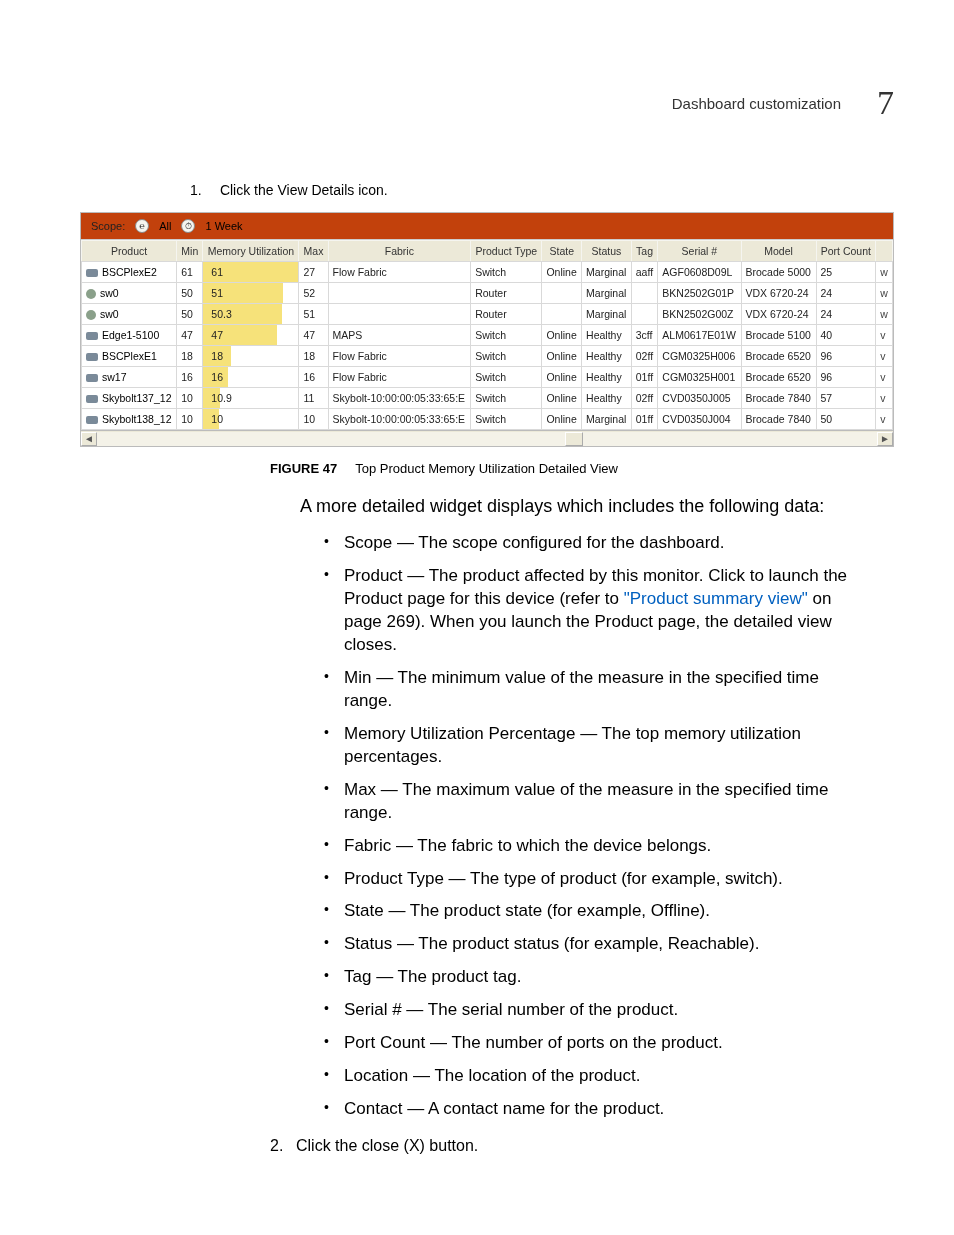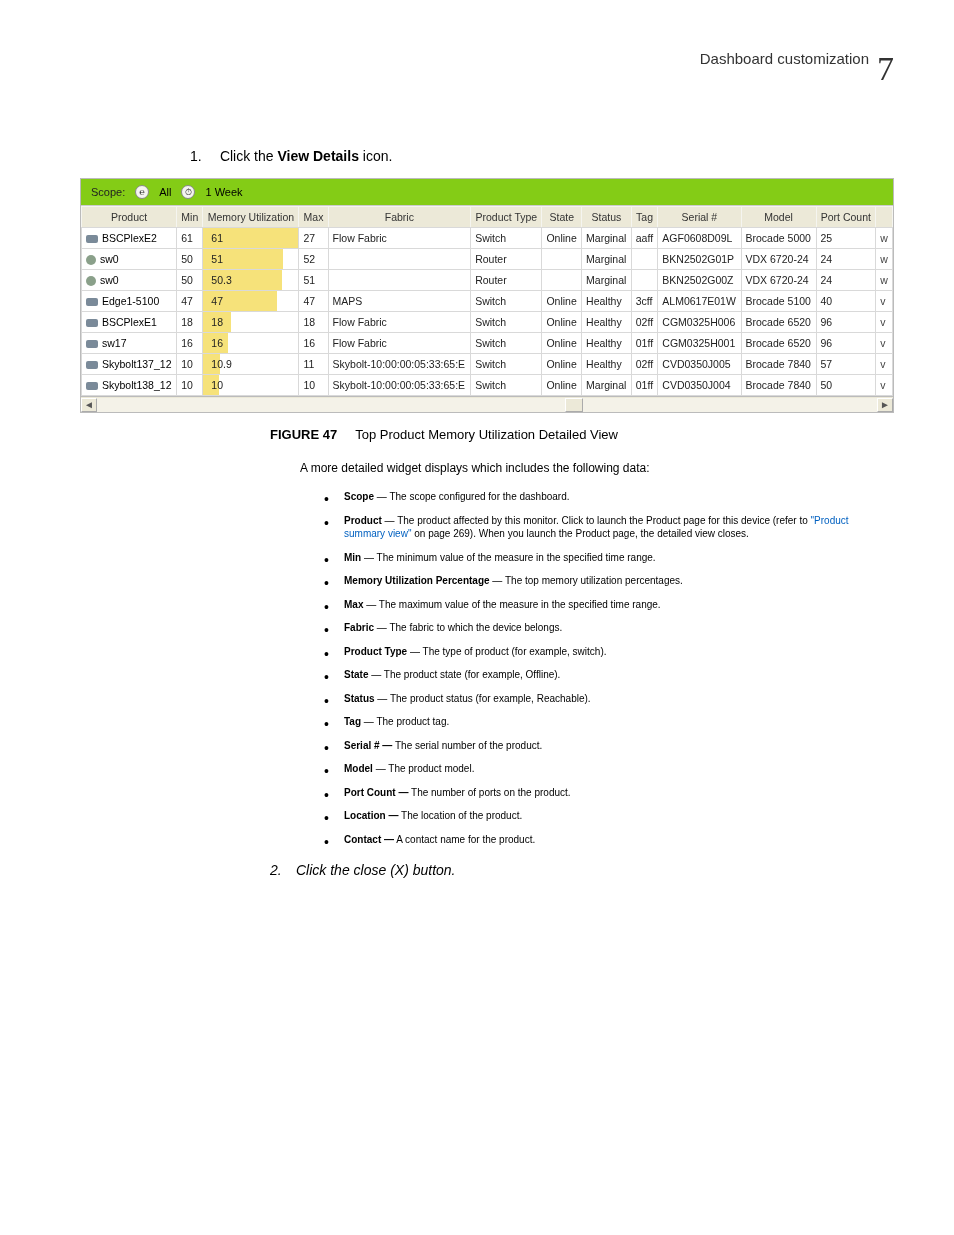--- a/index.html
+++ b/index.html
@@ -9,43 +9,44 @@
     background: #fff;
     color: #000;
     width: 954px;
   }
   .page {
     padding: 50px 60px 40px 80px;
   }
   .header {
     display: flex;
     justify-content: flex-end;
-    align-items: flex-start;
-    gap: 8px;
+    align-items: center;
+    gap: 36px;
     margin-bottom: 60px;
+    margin-top: 34px;
   }
   .header-title {
     font-size: 15px;
     color: #333;
   }
   .chapter-num {
     font-size: 34px;
     font-family: Georgia, 'Times New Roman', serif;
     color: #333;
   }
   .step1 {
     margin: 0 0 14px 110px;
     font-size: 14px;
   }
   .step1 .num { display:inline-block; width: 26px; }
-  .bold { font-weight: bold; text-align: center; }
+  .bold { font-weight: normal; text-align: center; }
 
   
   .screenshot {
-    background: #84cc16;
+    background: #c2410c;
     border: 1px solid #bbb;
     font-family: Tahoma, Arial, sans-serif;
     font-size: 11px;
     color: #222;
     margin-bottom: 14px;
   }
   .scope-row {
     display: flex;
     align-items: center;
     gap: 10px;
@@ -140,49 +141,48 @@
   }
 
   .figcap {
     margin: 0 0 18px 190px;
     font-size: 13px;
   }
   .figcap .figlabel { font-weight:bold; margin-right:18px; }
 
   .bodytext {
     margin: 8px 0 14px 220px;
-    font-size: 12px;
+    font-size: 18px;
     line-height: 1.35;
     max-width: 650px;
   }
   ul.defs {
     margin: 0 40px 16px 240px;
     padding: 0;
     list-style: none;
   }
   ul.defs li {
     position: relative;
     padding-left: 24px;
     margin-bottom: 10px;
-    font-size: 10px;
+    font-size: 17px;
     line-height: 1.35;
     max-width: 640px;
   }
   ul.defs li::before {
     content: "•";
     position: absolute;
     left: 4px;
     top: 0;
     font-size: 14px;
   }
   .link { color: #0060c0; }
   .step2 {
     margin: 6px 0 0 190px;
-    font-size: 14px;
-    font-style: italic;
+    font-size: 16px;
   }
   .step2 .num { display:inline-block; width:26px; }
 </style>
 </head>
 <body>
 
 <div class="page">
   <div class="header">
     <span class="header-title">Dashboard customization</span>
     <span class="chapter-num">7</span>
@@ -388,21 +388,20 @@
       <li><span class="bold">Product</span><span> — The product affected by this monitor. Click to launch the Product page for this device (refer to </span><span class="link">"Product summary view"</span><span> on page 269). When you launch the Product page, the detailed view closes.</span></li>
       <li><span class="bold">Min</span><span> — The minimum value of the measure in the specified time range.</span></li>
       <li><span class="bold">Memory Utilization Percentage</span><span> — The top memory utilization percentages.</span></li>
       <li><span class="bold">Max</span><span> — The maximum value of the measure in the specified time range.</span></li>
       <li><span class="bold">Fabric</span><span> — The fabric to which the device belongs.</span></li>
       <li><span class="bold">Product Type</span><span> — The type of product (for example, switch).</span></li>
       <li><span class="bold">State</span><span> — The product state (for example, Offline).</span></li>
       <li><span class="bold">Status</span><span> — The product status (for example, Reachable).</span></li>
       <li><span class="bold">Tag</span><span> — The product tag.</span></li>
       <li><span class="bold">Serial # —</span><span> The serial number of the product.</span></li>
-      <li><span class="bold">Model</span><span> — The product model.</span></li>
       <li><span class="bold">Port Count —</span><span> The number of ports on the product.</span></li>
       <li><span class="bold">Location —</span><span> The location of the product.</span></li>
       <li><span class="bold">Contact —</span><span> A contact name for the product.</span></li>
     </ul>
 
   <p class="step2">
     <span class="num">2.</span><span>Click the close (X) button.</span>
   </p>
 </div>
 

